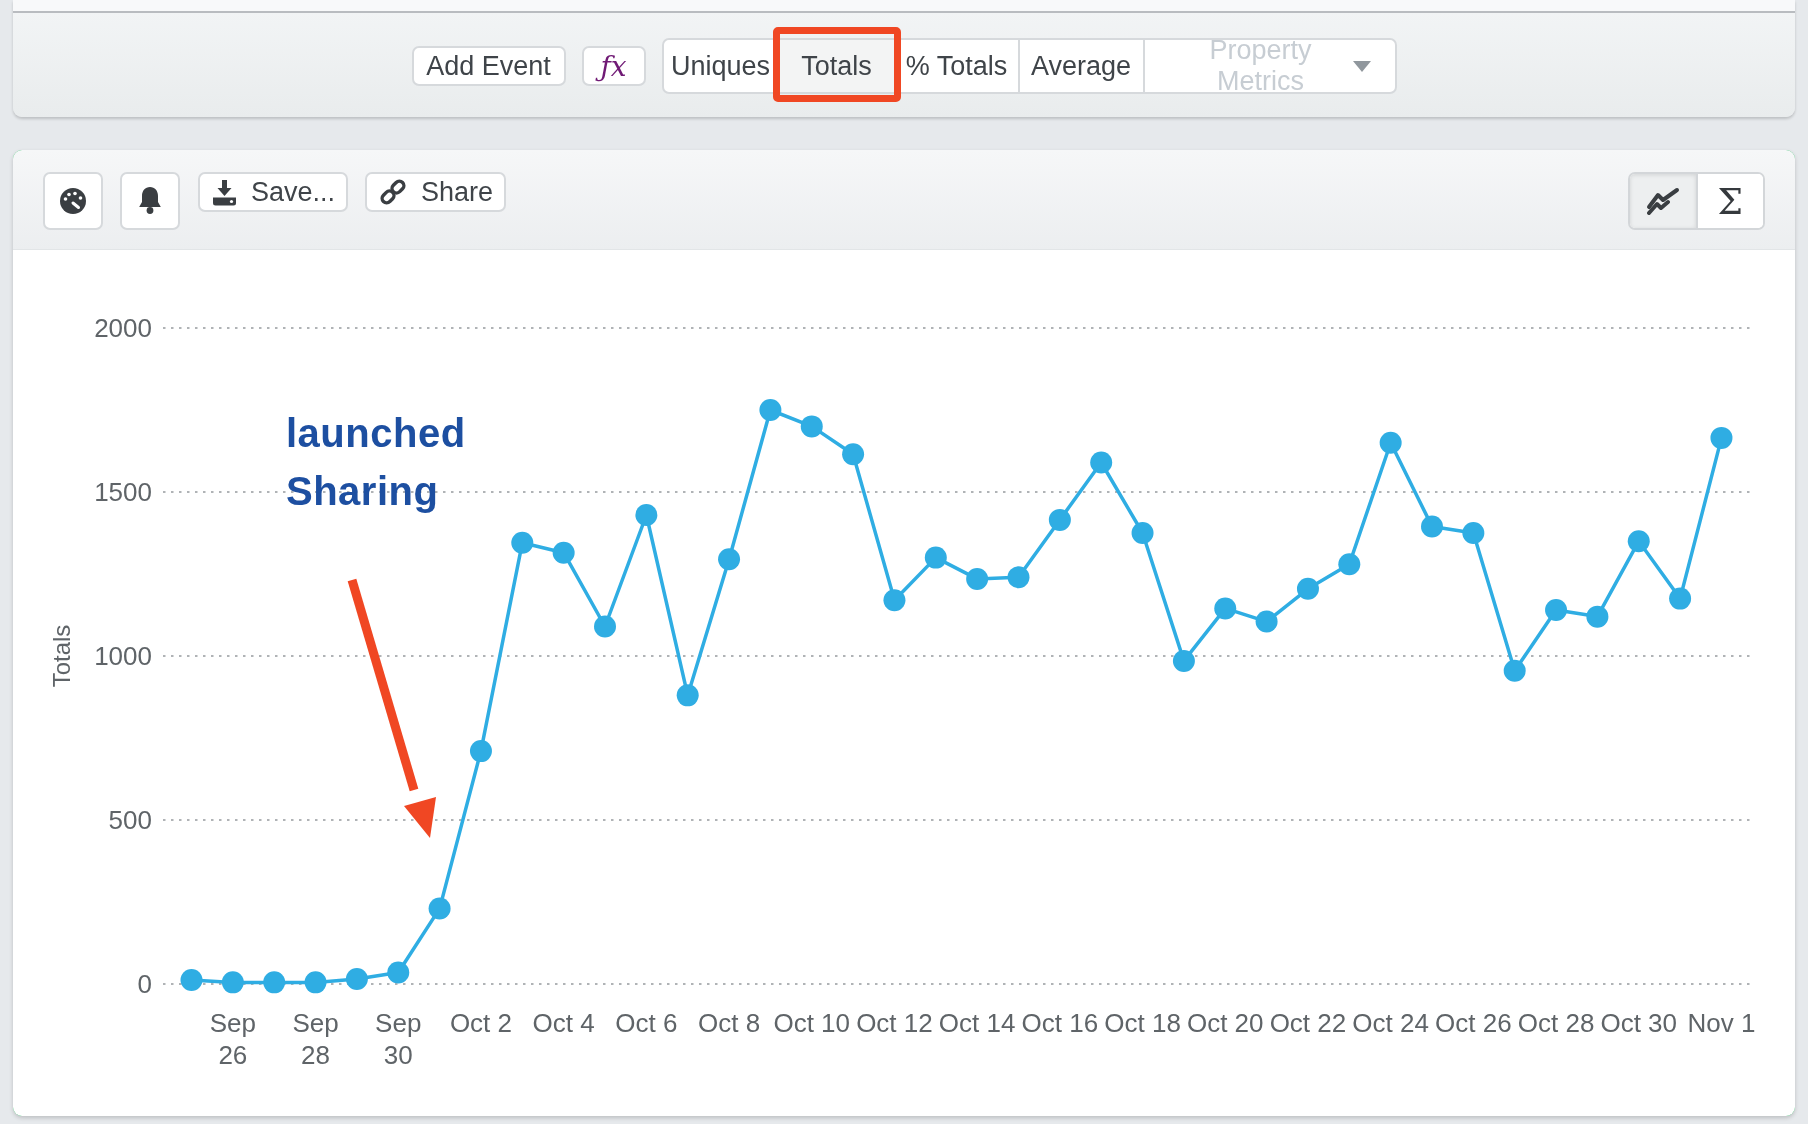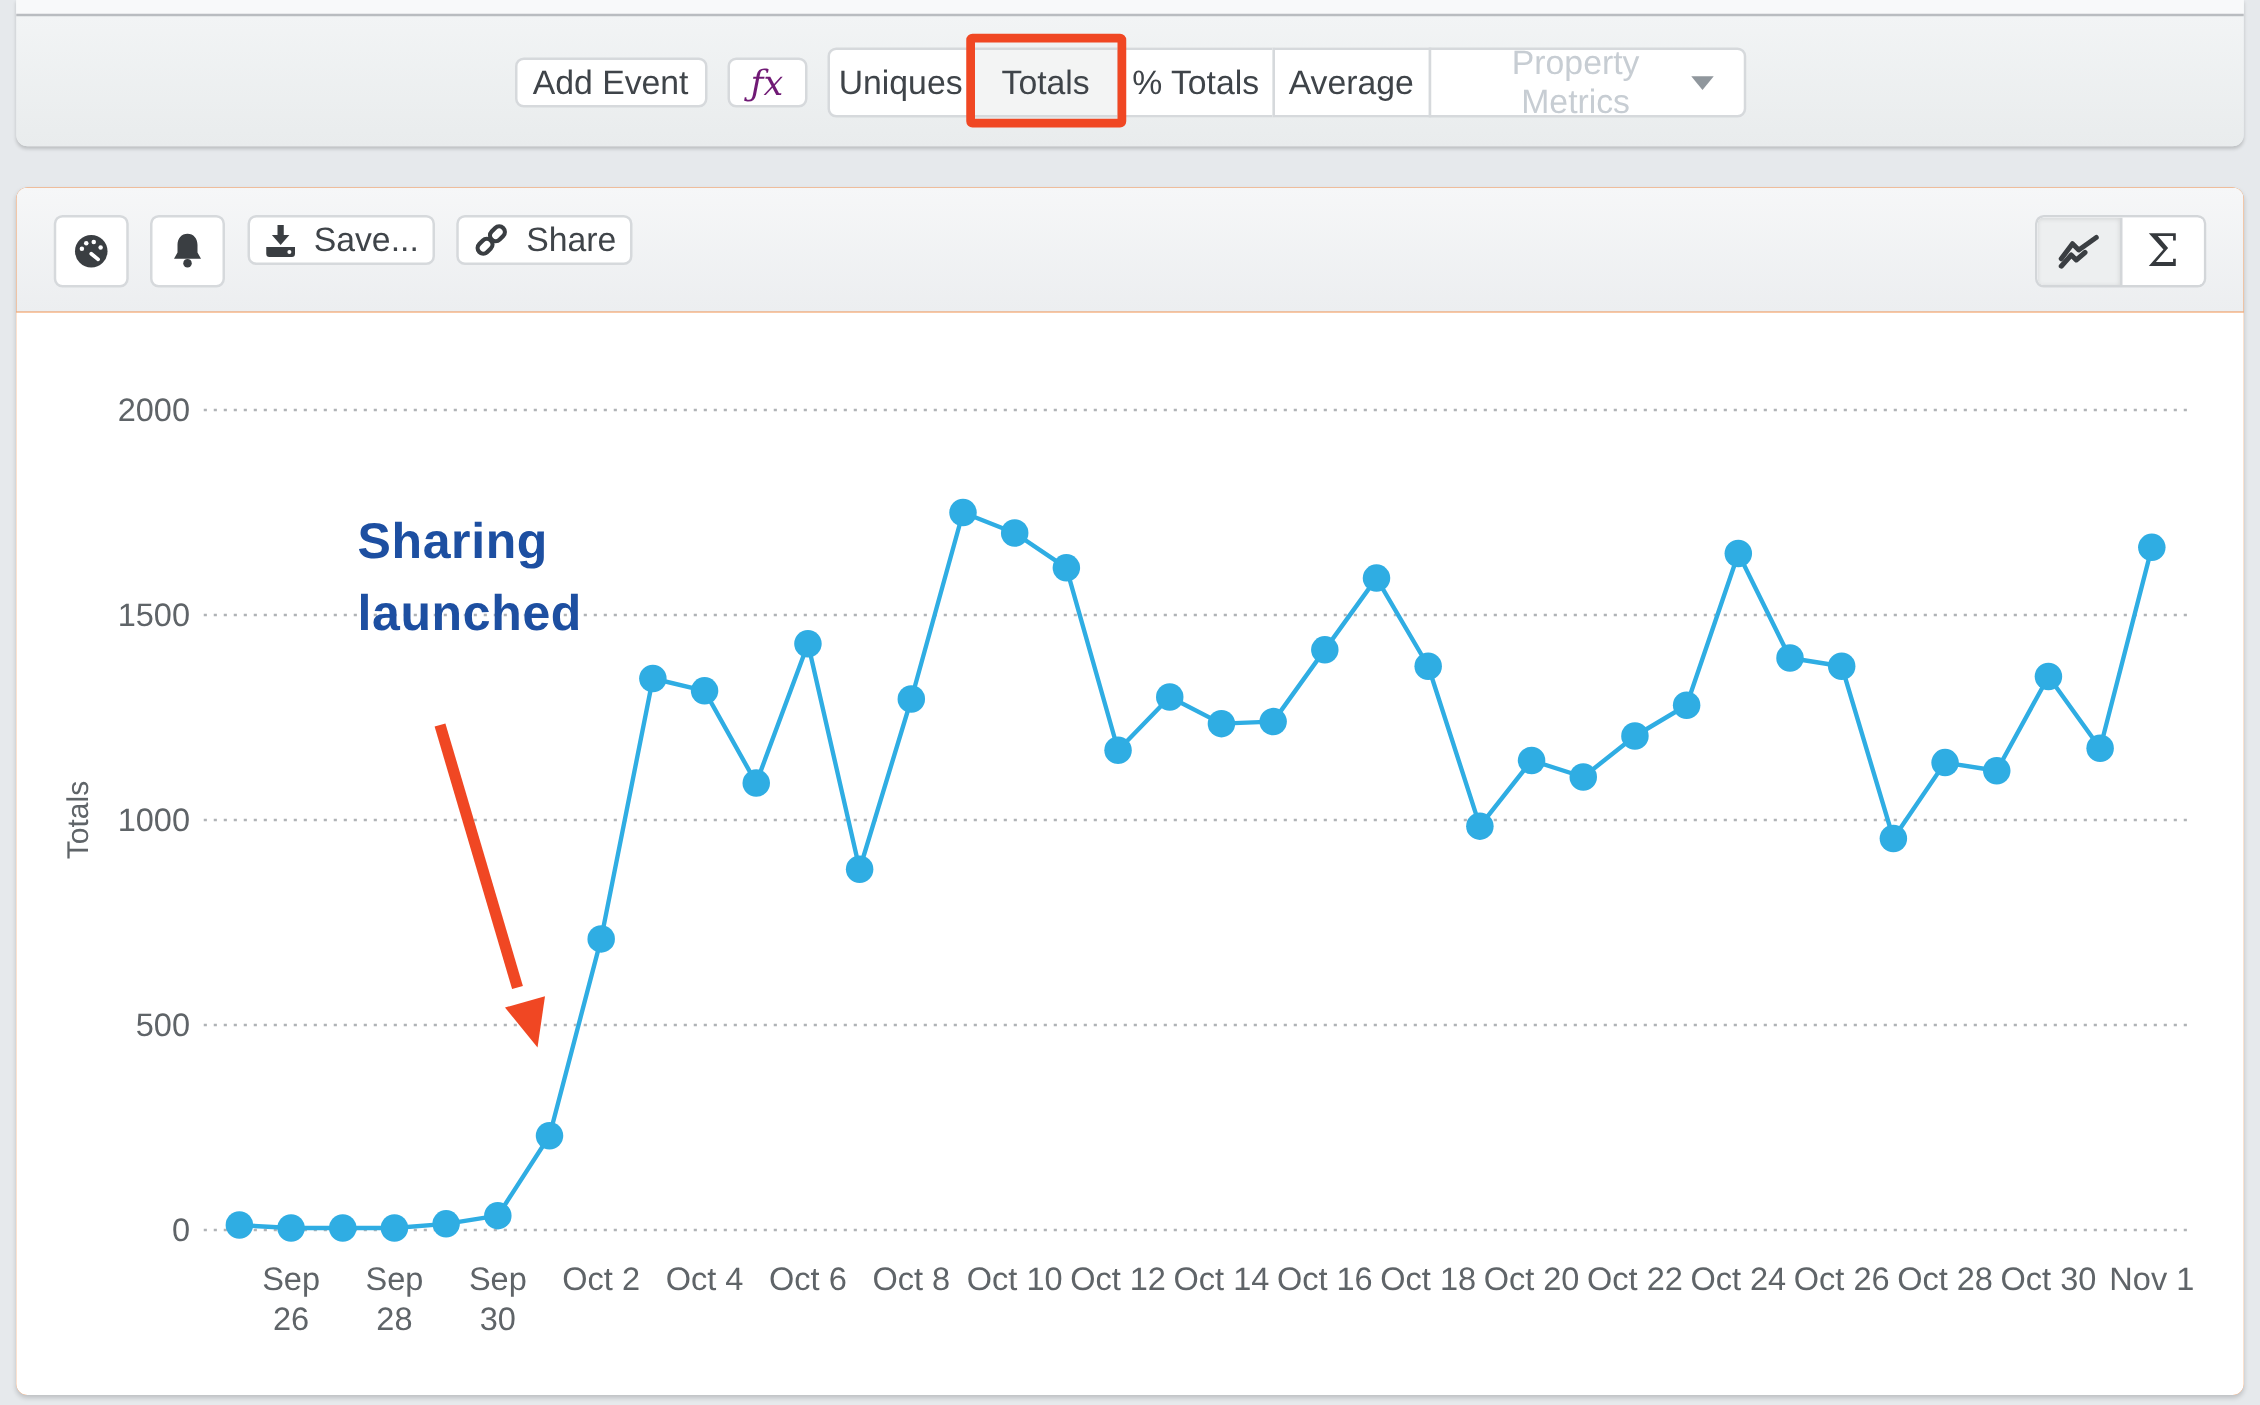--- a/index.html
+++ b/index.html
@@ -59,21 +59,21 @@
     border-top:11px solid #90979d;display:inline-block;
   }
   .red-box{
     position:absolute;left:-7px;right:-7px;top:-13px;bottom:-10px;
     border:7px solid #f04723;border-radius:5px;pointer-events:none;z-index:5;
   }
 
   
   .panel-chart{
     position:absolute;left:13px;top:150px;width:1782px;height:966px;
-    border-radius:9px;background:#f97316;
+    border-radius:9px;background:#22c55e;
     box-shadow:0 2px 4px rgba(0,0,0,.18);
   }
   .chart-header{
     position:absolute;left:0;top:0;width:100%;height:100px;
     background:linear-gradient(#f6f7f8,#eceef0);
     border-radius:9px 9px 0 0;border-bottom:1px solid #e2e5e7;box-sizing:border-box;
   }
   .icon-btn{
     position:absolute;top:22px;width:60px;height:58px;box-sizing:border-box;
     background:#fff;border:2px solid #d6d9dc;border-radius:7px;
@@ -262,17 +262,17 @@
       <circle cx="1556.05" cy="610.0799999999999" r="11" fill="#2fade3" class="pt"></circle>
       <circle cx="1597.4" cy="616.64" r="11" fill="#2fade3" class="pt"></circle>
       <circle cx="1638.75" cy="541.2" r="11" fill="#2fade3" class="pt"></circle>
       <circle cx="1680.1000000000001" cy="598.5999999999999" r="11" fill="#2fade3" class="pt"></circle>
       <circle cx="1721.45" cy="437.88" r="11" fill="#2fade3" class="pt"></circle>
       <line x1="352" y1="580" x2="414" y2="790" stroke="#f04723" stroke-width="9"></line>
       <polygon points="430,838 404,806 436,797" fill="#f04723"></polygon>
     </svg>
 
   <div class="annotation" style="color: rgb(29, 79, 161);">
+    <div>launched</div>
     <div>Sharing</div>
-    <div>launched</div>
   </div>
 
 </div>
 
 </body></html>

